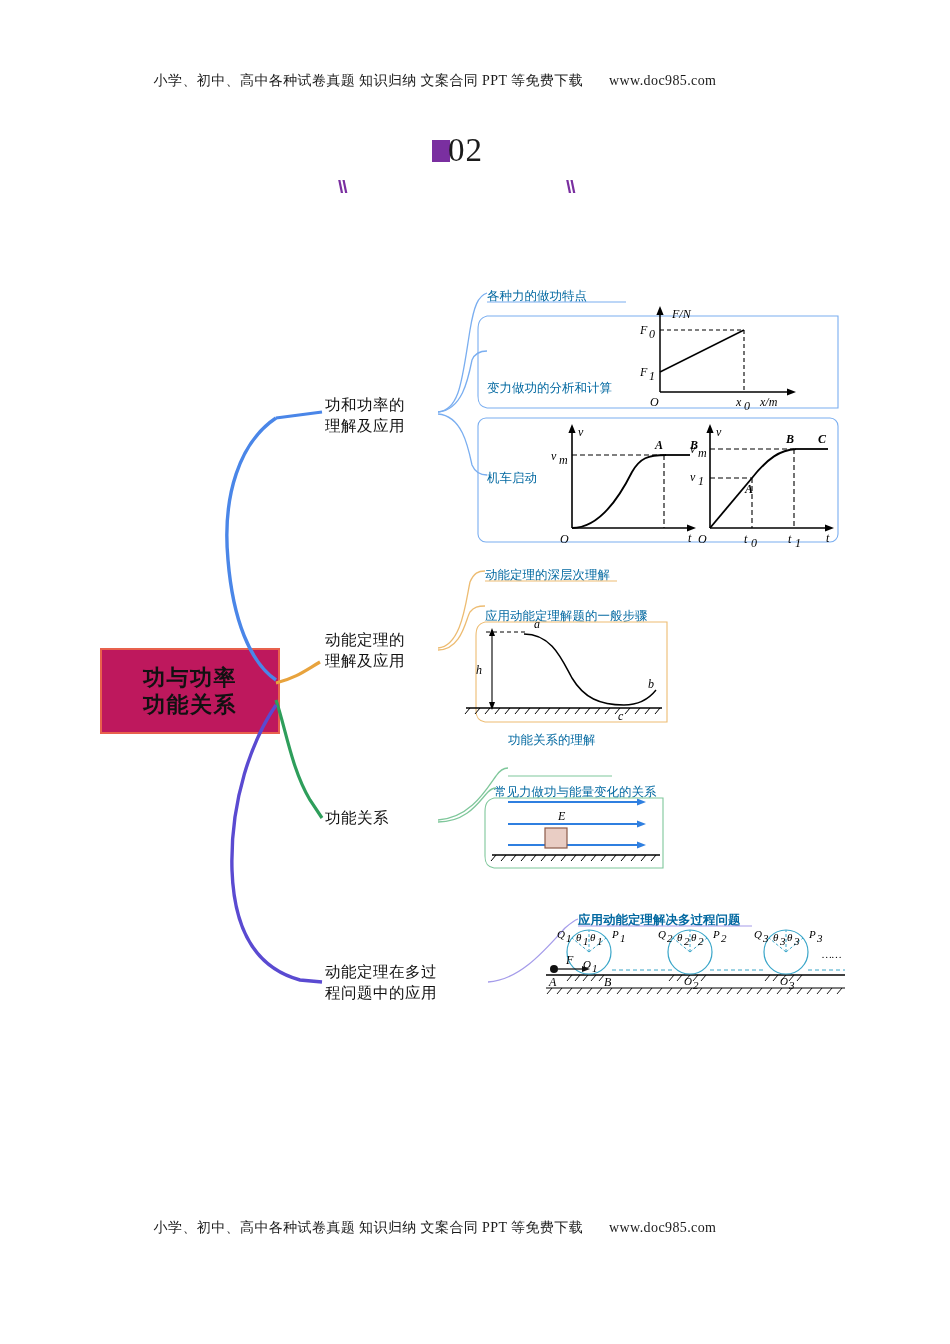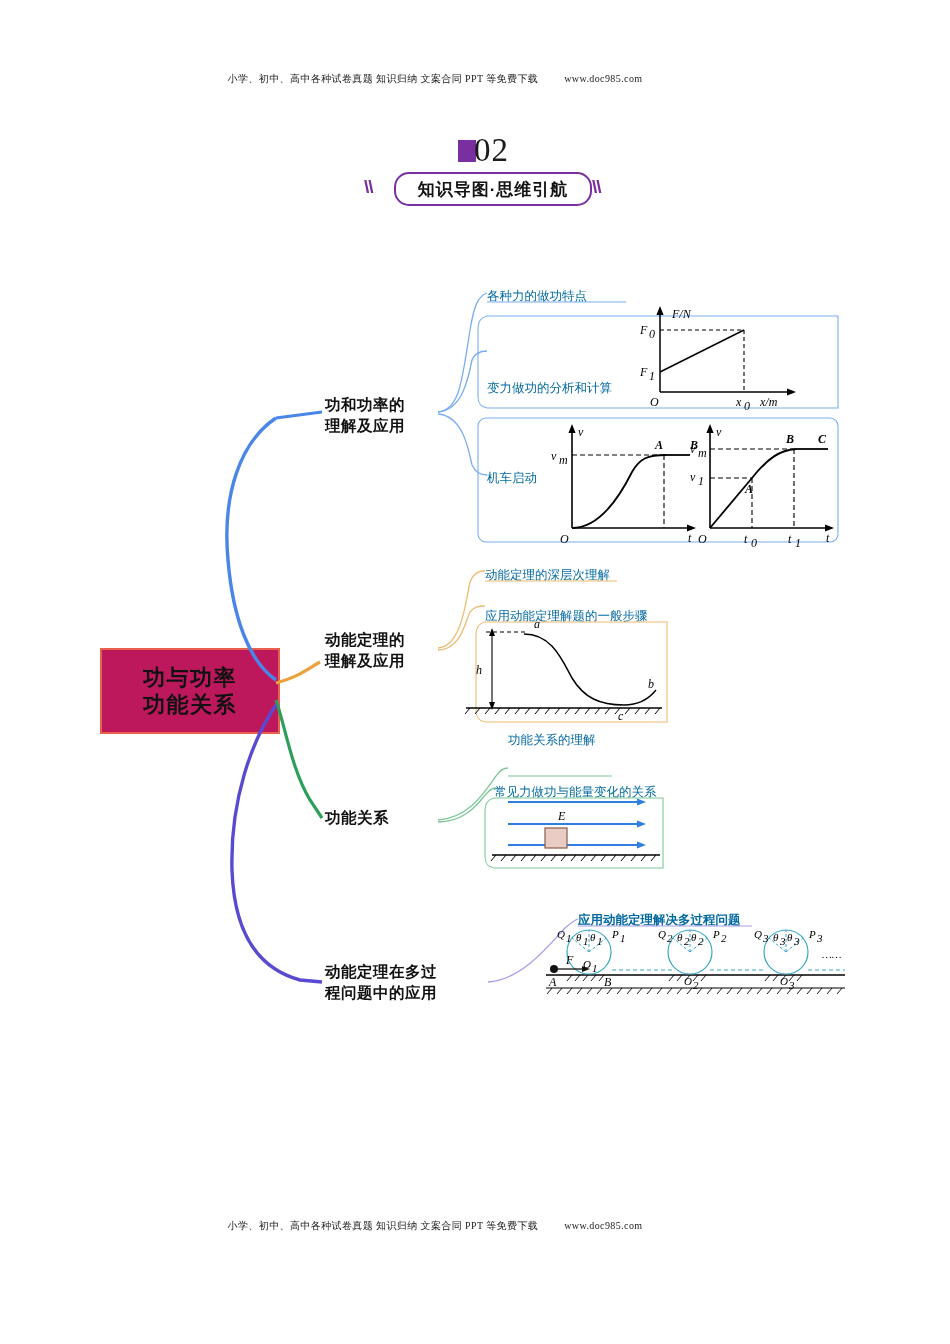--- a/index.html
+++ b/index.html
@@ -4,29 +4,29 @@
 <style>
   html,body{margin:0;padding:0;}
   body{
     width:950px;height:1344px;background:#ffffff;
     font-family:"Liberation Sans","DejaVu Sans",sans-serif;
     color:#000;position:relative;overflow:hidden;
   }
   .hdr, .ftr{
     position:absolute;left:0;width:870px;text-align:center;
     font-family:"Liberation Serif","DejaVu Serif",serif;
-    font-size:10px;color:#1a1a1a;letter-spacing:.4px;
+    font-size:14px;color:#1a1a1a;letter-spacing:.4px;
   }
   .hdr{top:72px;}
   .ftr{top:1219px;}
   .hdr span, .ftr span{font-family:"Liberation Serif",serif;}
   .url{margin-left:26px;}
 
   
-  #title-block{position:absolute;left:348px;top:138px;width:300px;height:78px;}
+  #title-block{position:absolute;left:322px;top:138px;width:300px;height:78px;}
   #num-badge{position:absolute;left:110px;top:2px;width:18px;height:22px;background:#7a2fa0;}
   #num-text{position:absolute;left:126px;top:-6px;font-family:"Liberation Serif",serif;font-size:33px;color:#1b1b1b;letter-spacing:1px;}
   #title-pill{
     position:absolute;left:46px;top:34px;width:194px;height:30px;
     border:2px solid #7a2fa0;border-radius:15px;background:#fff;
     display:flex;align-items:center;justify-content:center;
   }
   #title-text{font-size:17px;font-weight:bold;color:#121212;letter-spacing:1px;}
   .slashes{position:absolute;top:38px;color:#7a2fa0;font-size:19px;font-weight:bold;letter-spacing:-1px;}
   #slash-left{left:16px;}
@@ -35,21 +35,21 @@
   
   #central-node{
     position:absolute;left:100px;top:648px;width:176px;height:82px;
     background:#be185d;border:2.5px solid #e8614d;
     display:flex;flex-direction:column;align-items:center;justify-content:center;
     line-height:1.25;
   }
   #central-node div{font-size:22px;font-weight:bold;color:#111;letter-spacing:1.5px;}
 
   
-  .branch-label{position:absolute;font-size:15.5px;font-weight:bold;color:#111;line-height:1.35;letter-spacing:.5px;}
+  .branch-label{position:absolute;font-size:15.5px;font-weight:normal;color:#111;line-height:1.35;letter-spacing:.5px;}
   #branch-label-0{left:325px;top:395px;}
   #branch-label-1{left:325px;top:630px;}
   #branch-label-2{left:325px;top:808px;}
   #branch-label-3{left:325px;top:962px;}
 
   
   .sub-label{position:absolute;font-size:12.5px;color:#0369a1;white-space:nowrap;}
 
   svg.overlay{position:absolute;left:0;top:0;width:950px;height:1344px;pointer-events:none;}
   .axis-lbl{font-family:"Liberation Serif",serif;font-style:italic;font-size:12px;}
@@ -64,23 +64,20 @@
 
 <div class="ftr">
   <span>小学、初中、高中各种试卷真题  知识归纳  文案合同  PPT 等免费下载</span><span class="url">www.doc985.com</span>
 </div>
 
 <div id="title-block">
   <div id="num-badge"></div>
   <div id="num-text">02</div>
   <div class="slashes" id="slash-left">\\</div>
   <div class="slashes" id="slash-right">\\</div>
-  <div id="title-pill">
-    <span id="title-text">知识导图·思维引航</span>
-  </div>
 </div>
 
 <div id="central-node">
   <div>功与功率</div>
   <div>功能关系</div>
 </div>
 
 <div class="branch-label" id="branch-label-0">
   <div>功和功率的</div>
   <div>理解及应用</div>

